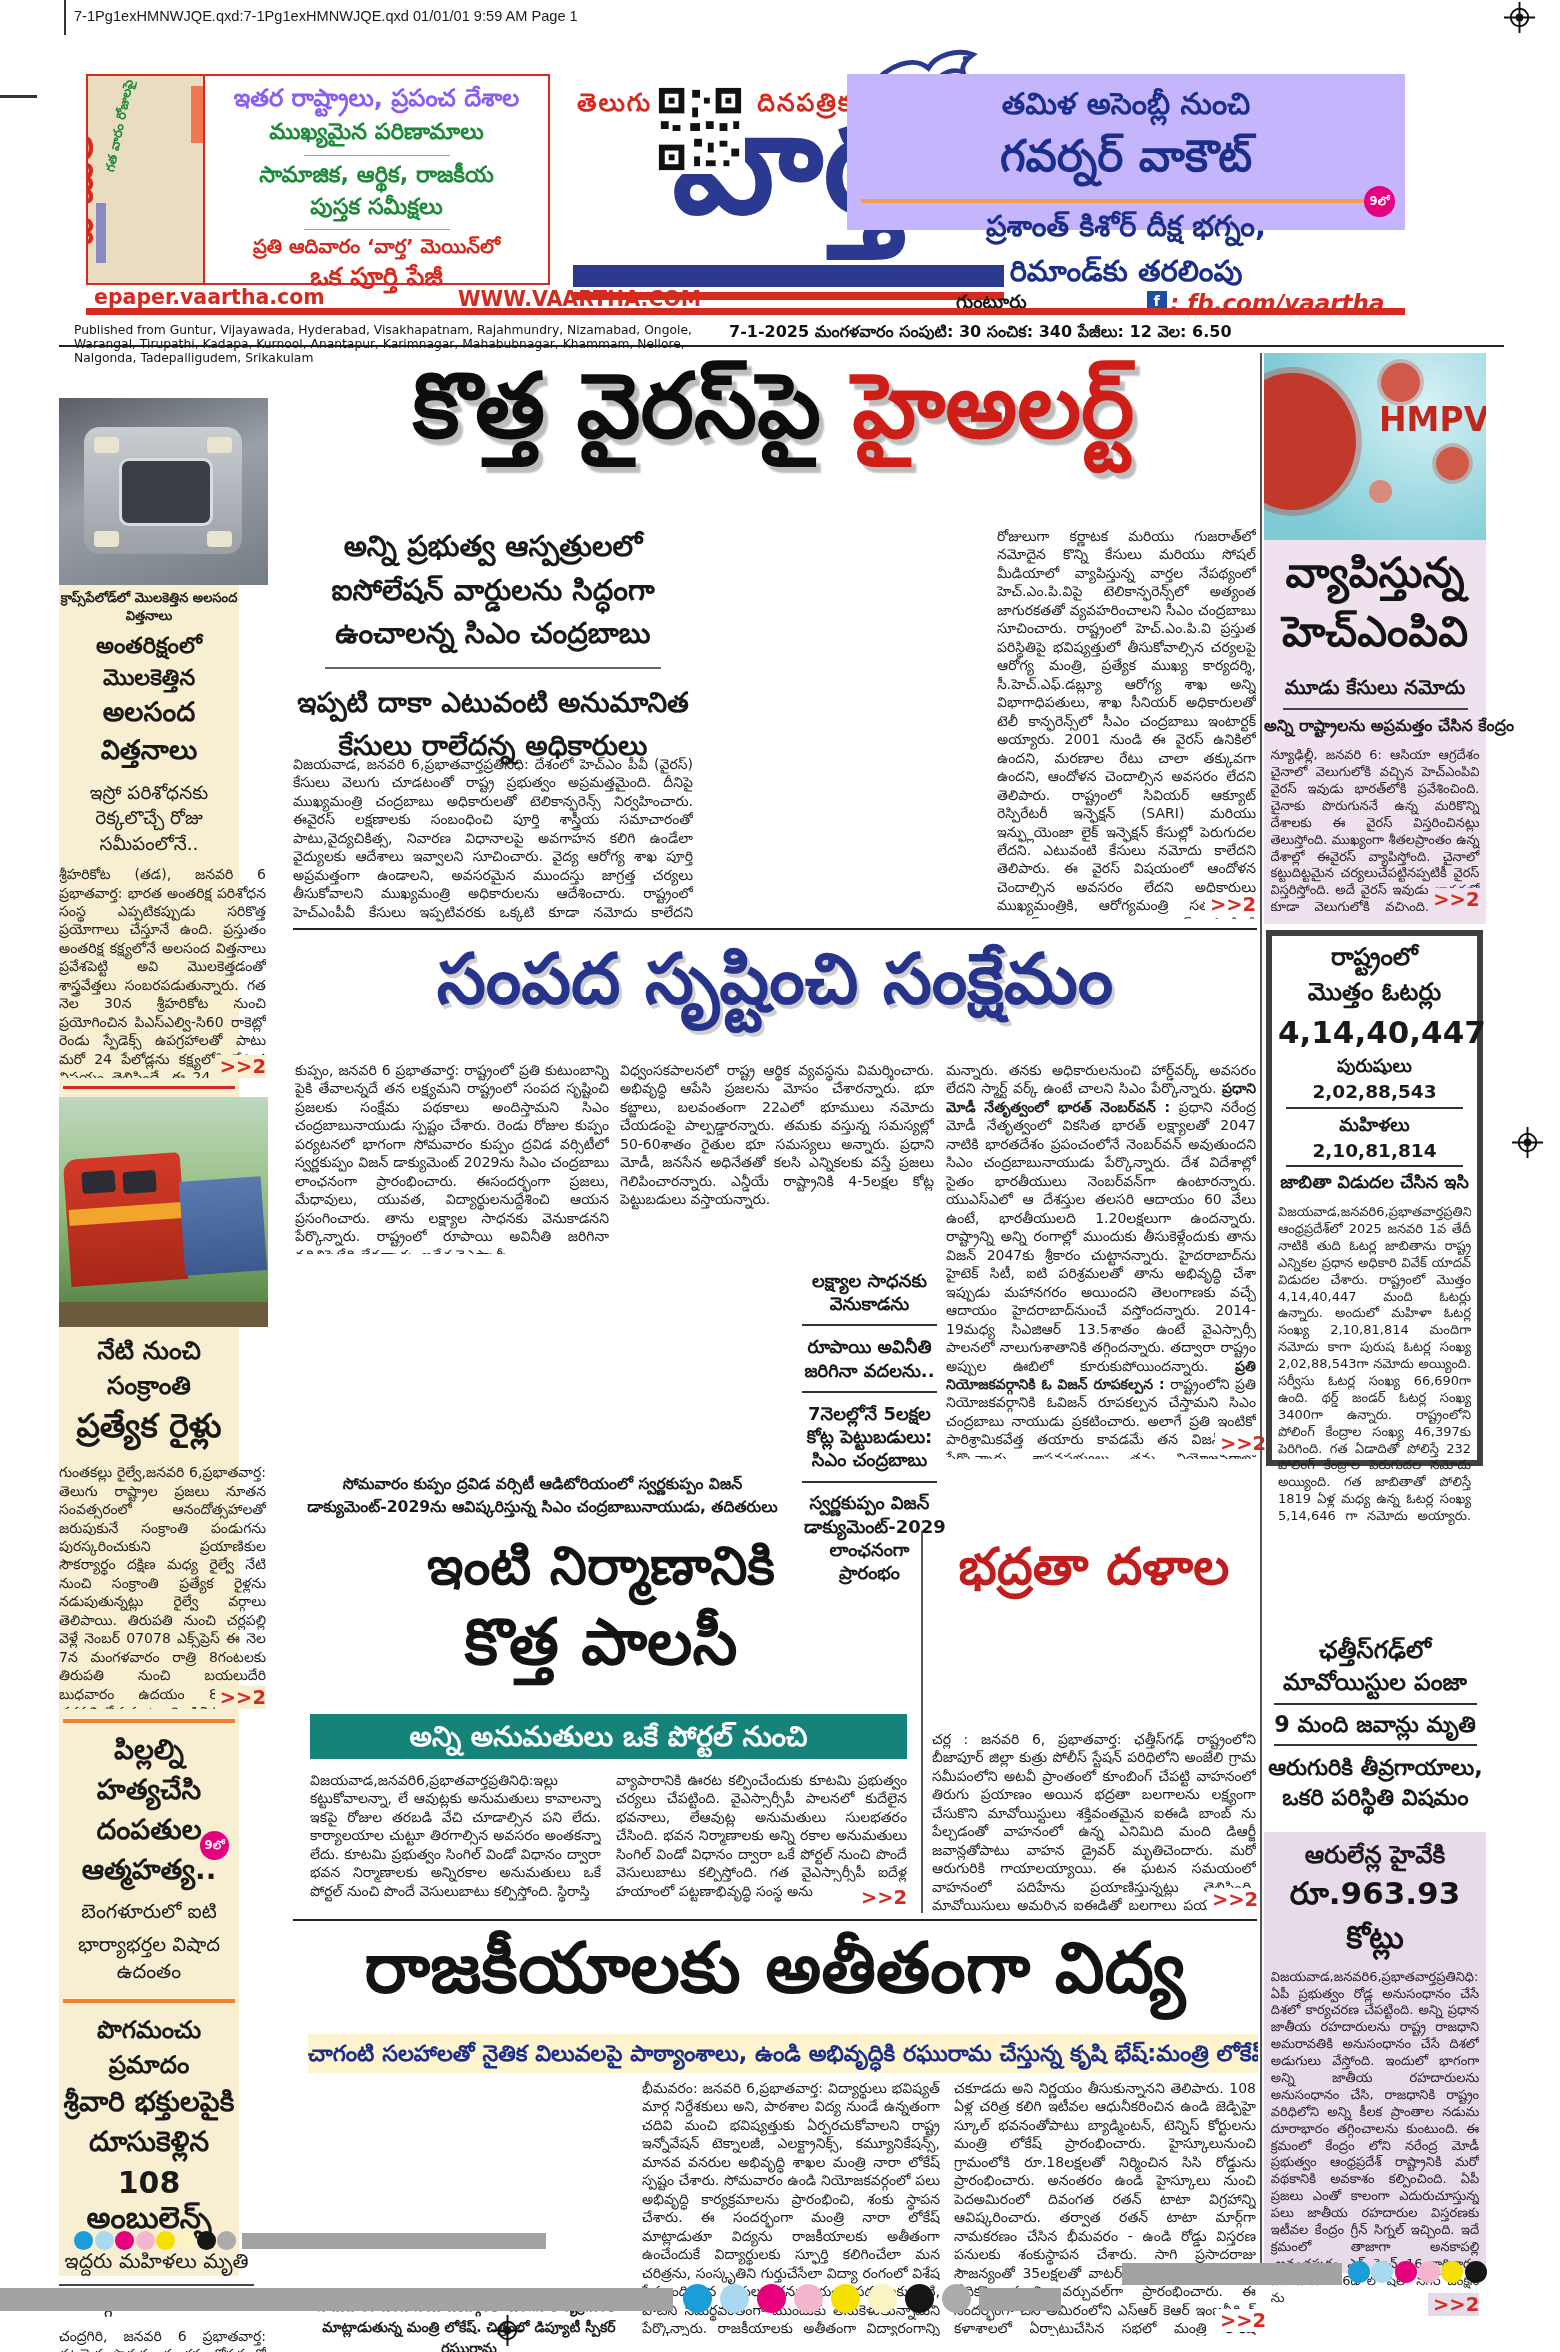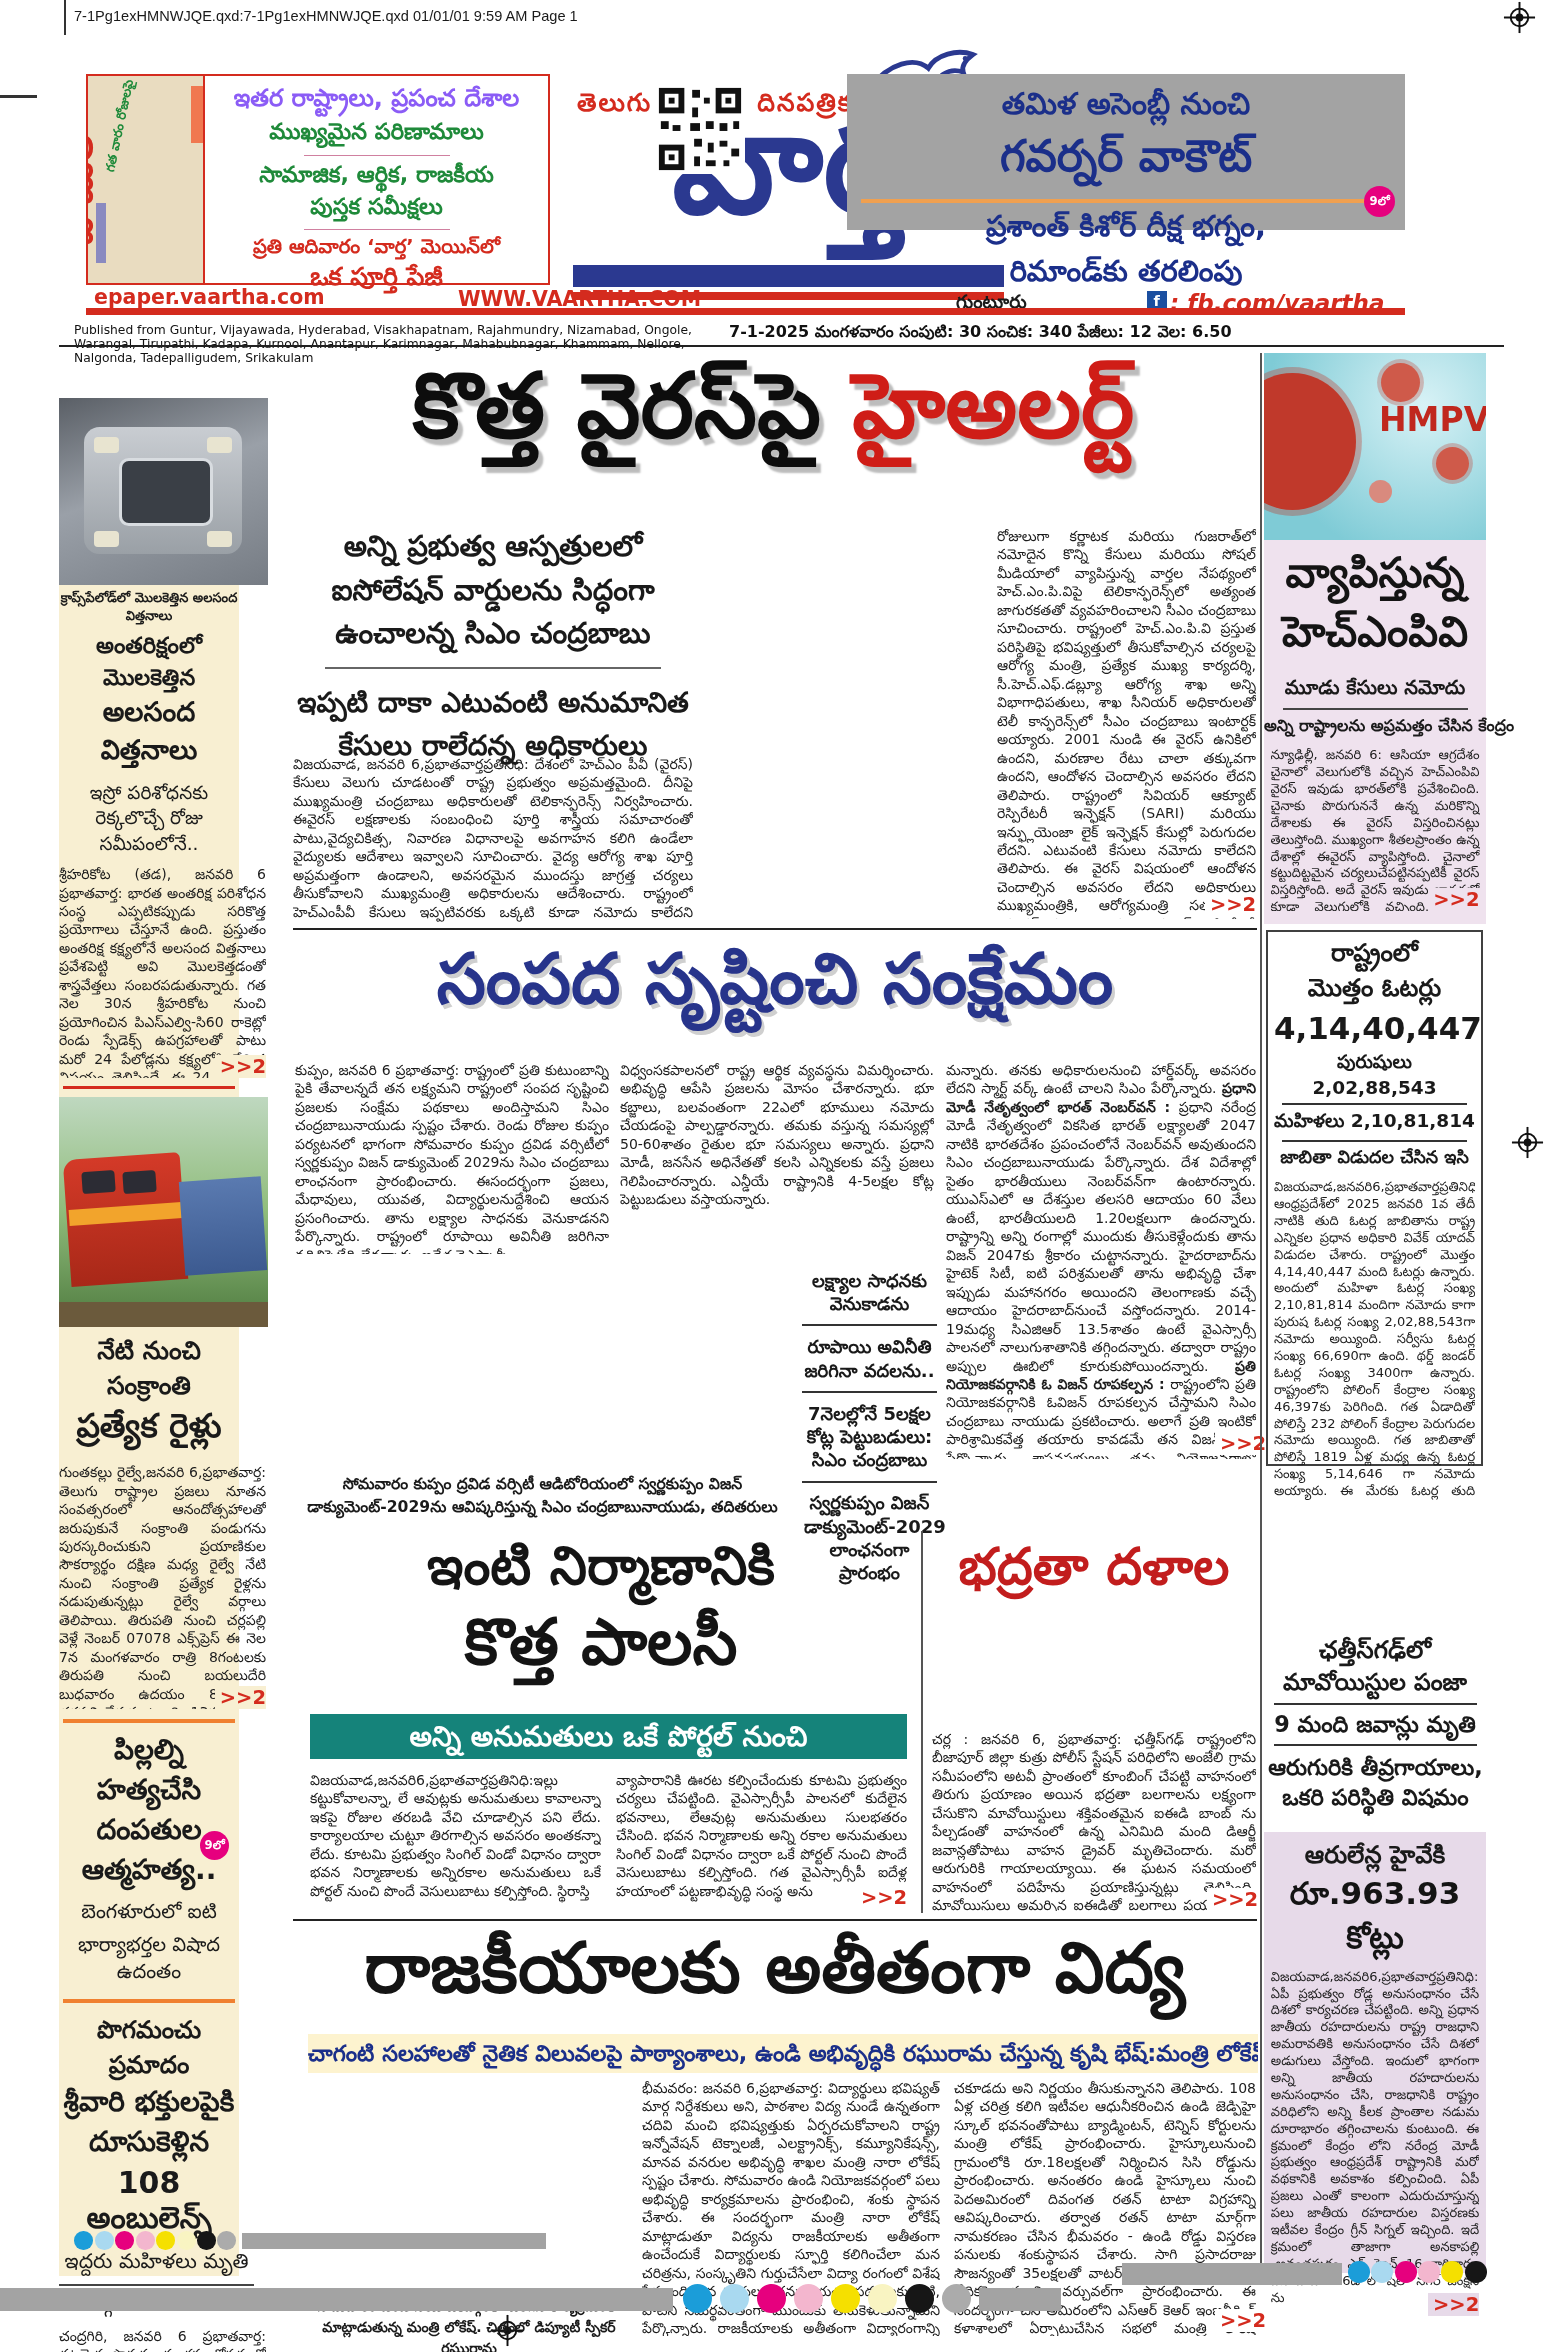--- a/index.html
+++ b/index.html
@@ -112,21 +112,21 @@
       <rect x="40" y="56" width="8" height="8"></rect>
         <rect x="54" y="60" width="6" height="10"></rect>
         <rect x="66" y="58" width="8" height="6"></rect>
         <rect x="78" y="66" width="8" height="8"></rect>
       <rect x="40" y="74" width="6" height="10"></rect>
         <rect x="52" y="78" width="10" height="6"></rect>
         <rect x="70" y="78" width="6" height="6"></rect>
     </g>
   </svg>
 
-  <div class="abs" style="left:847px;top:74px;width:558px;height:156px;background:#a3a3a3;">
+  <div class="abs" style="left:847px;top:74px;width:558px;height:156px;background:#c4b5fd;">
     <div class="ctr b blue" style="font-size:30px;margin-top:11.7px;">తమిళ అసెంబ్లీ నుంచి</div>
     <div class="ctr b blue" style="font-size:44px;margin-top:2px;">గవర్నర్ వాకౌట్</div>
     <div style="position:relative;height:3.9px;background:#f0a050;margin:7.8px 13.7px 5.9px 13.7px;">
       <span class="badge" style="position:absolute;right:-3.9px;top:-13.7px;width:31px;height:31px;line-height:31px;">9లో</span>
     </div>
     <div class="ctr b blue" style="font-size:29px;">ప్రశాంత్ కిశోర్ దీక్ష భగ్నం,</div>
     <div class="ctr b blue" style="font-size:29px;margin-top:3.9px;">రిమాండ్‌కు తరలింపు</div>
   </div>
   <div class="abs b" style="left:956px;top:291px;font-size:18.5px;">గుంటూరు</div>
   <div class="abs" style="left:1147px;top:291px;width:19.5px;height:19.5px;background:#1b4fa0;color:#fff;font-weight:bold;text-align:center;font-size:14.6px;line-height:19.5px;">f</div>
@@ -284,21 +284,21 @@
     <div class="ctr" style="font-size:42px;font-weight:800;color:#141414;margin-top:7.8px;">వ్యాపిస్తున్న</div>
     <div class="ctr" style="font-size:42px;font-weight:800;color:#141414;">హెచ్‌ఎంపివి</div>
     <div class="ctr b" style="font-size:19.5px;margin-top:9.8px;padding-bottom:5.9px;border-bottom:2px solid #444;width:185px;margin-left:auto;margin-right:auto;">మూడు కేసులు నమోదు</div>
     <div class="ctr b" style="font-size:16px;margin-top:5.9px;white-space:nowrap;">అన్ని రాష్ట్రాలను అప్రమత్తం చేసిన కేంద్రం</div>
     <div class="clip" style="position:relative;width:209px;height:164px;margin:7.8px auto 0 auto;">
       <div class="body-xs">న్యూఢిల్లీ, జనవరి 6: ఆసియా ఆగ్రదేశం చైనాలో వెలుగులోకి వచ్చిన హెచ్ఎంపివి వైరస్ ఇవుడు భారత్‌లోకి ప్రవేశించింది. చైనాకు పొరుగుననే ఉన్న మరికొన్ని దేశాలకు ఈ వైరస్ విస్తరించినట్లు తెలుస్తోంది. ముఖ్యంగా శీతలప్రాంతం ఉన్న దేశాల్లో ఈవైరస్ వ్యాపిస్తోంది. చైనాలో కట్టుదిట్టమైన చర్యలుచేపట్టినప్పటికీ వైరస్ విస్తరిస్తోంది. అదే వైరస్ ఇవుడు భారతలో కూడా వెలుగులోకి వచ్చింది. మొత్తం మూడుకేసు</div>
       <div class="jump pink" style="right:0;bottom:0;">&gt;&gt;2</div>
     </div>
   </div>
 
-  <div class="abs" style="left:1266px;top:930px;width:217px;height:536px;border:2px solid #404040;background:#fff;box-sizing:border-box;padding:5.9px;">
+  <div class="abs" style="left:1266px;top:930px;width:217px;height:536px;border:6px solid #404040;background:#fff;box-sizing:border-box;padding:5.9px;">
     <div class="ctr b" style="font-size:24.4px;">రాష్ట్రంలో</div>
     <div class="ctr b" style="font-size:24.4px;">మొత్తం ఓటర్లు</div>
     <div class="ctr" style="font-size:31px;font-weight:800;margin:2px 0;">4,14,40,447</div>
     <div class="ctr b" style="font-size:18.5px;padding:2.9px 0;">పురుషులు 2,02,88,543</div>
     <div style="height:2px;background:#333;margin:2px 7.8px;"></div>
     <div class="ctr b" style="font-size:18.5px;padding:2.9px 0;">మహిళలు 2,10,81,814</div>
     <div style="height:2px;background:#333;margin:2px 7.8px;"></div>
     <div class="ctr b" style="font-size:17.6px;padding:2.9px 0;">జాబితా విడుదల చేసిన ఇసి</div>
     <div class="clip" style="position:relative;height:322px;margin-top:3.9px;">
       <div class="body-xs">విజయవాడ,జనవరి6,ప్రభాతవార్తప్రతినిధి: ఆంధ్రప్రదేశ్‌లో 2025 జనవరి 1వ తేదీ నాటికి తుది ఓటర్ల జాబితాను రాష్ట్ర ఎన్నికల ప్రధాన అధికారి వివేక్ యాదవ్ విడుదల చేశారు. రాష్ట్రంలో మొత్తం 4,14,40,447 మంది ఓటర్లు ఉన్నారు. అందులో మహిళా ఓటర్ల సంఖ్య 2,10,81,814 మందిగా నమోదు కాగా పురుష ఓటర్ల సంఖ్య 2,02,88,543గా నమోదు అయ్యింది. సర్వీసు ఓటర్ల సంఖ్య 66,690గా ఉంది. థర్డ్ జండర్ ఓటర్ల సంఖ్య 3400గా ఉన్నారు. రాష్ట్రంలోని పోలింగ్ కేంద్రాల సంఖ్య 46,397కు పెరిగింది. గత ఏడాదితో పోలిస్తే 232 పోలింగ్ కేంద్రాల పెరుగుదల నమోదు అయ్యింది. గత జాబితాతో పోలిస్తే 1819 ఏళ్ల మధ్య ఉన్న ఓటర్ల సంఖ్య 5,14,646 గా నమోదు అయ్యారు. ఈ మేరకు ఓటర్ల తుది జాబితాను రాష్ట్ర ఎన్నికల ప్రధాన అధికారి విడుదల చేసారు.</div>

